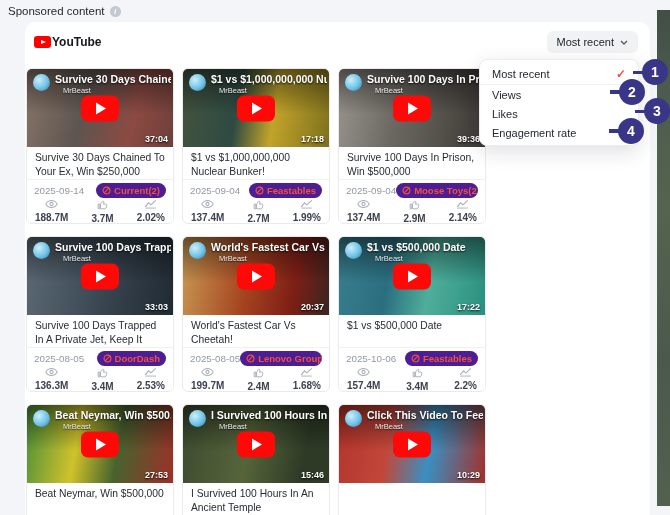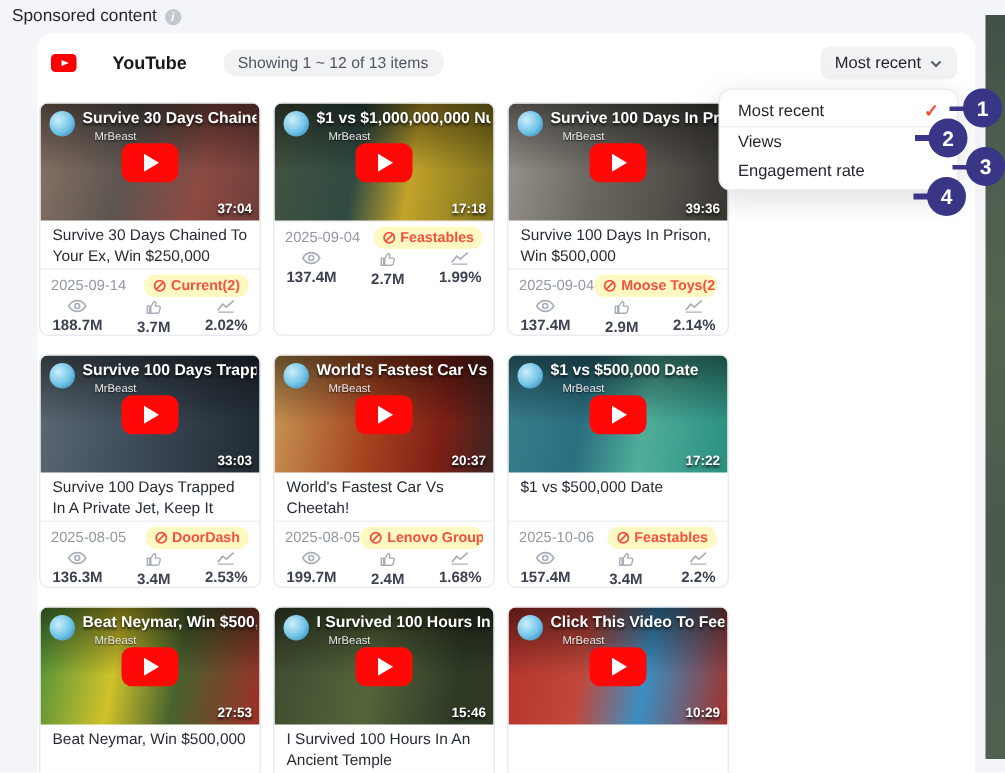--- a/index.html
+++ b/index.html
@@ -11,21 +11,21 @@
     color:#20242c;
   }
   
   .page-title-row { position:absolute; left:8px; top:5px; display:flex; align-items:center; gap:5px; }
   .page-title { font-size:11.5px; font-weight:400; color:#1f242b; }
   .info-icon { width:11px; height:11px; border-radius:50%; background:#c3c9d1; color:#fff;
     font-size:8px; font-weight:700; display:flex; align-items:center; justify-content:center; font-style:italic;}
   
   .panel { position:absolute; left:25px; top:22px; width:625px; height:600px;
     background:#fff; border-radius:10px; }
-  .panel-header { height:40px; display:flex; align-items:center; padding:0 12px 0 9px; gap:24px; }
+  .panel-header { height:40px; display:flex; align-items:center; padding:0 12px 0 9px; gap:1px; }
   .yt-icon { width:17px; height:12px; background:#fe0000; border-radius:3px; position:relative; flex:none; }
   .yt-icon::after { content:""; position:absolute; left:7px; top:3.5px;
     border-left:5px solid #fff; border-top:2.5px solid transparent; border-bottom:2.5px solid transparent; }
   .platform-name { font-size:12px; font-weight:700; color:#16181d; }
   .showing-pill { background:#f1f2f4; border-radius:999px; padding:3px 10px; font-size:10.5px; color:#4f5663; }
   .header-spacer { flex:1; }
   .sort-button { background:#f1f2f4; border:none; border-radius:6px; padding:5px 10px;
     font-size:11px; color:#22262e; display:flex; align-items:center; gap:6px; cursor:pointer;
     font-family:"Liberation Sans", sans-serif; }
   .chev { width:8px; height:5px; }
@@ -57,21 +57,21 @@
     display:flex; align-items:center; justify-content:center; cursor:pointer; }
   .play-btn::after { content:""; border-left:10px solid #fff;
     border-top:6px solid transparent; border-bottom:6px solid transparent; margin-left:2px; }
   .duration { position:absolute; right:5px; bottom:3px; z-index:2;
     font-size:9px; font-weight:700; color:#fff; text-shadow:0 1px 2px rgba(0,0,0,.9); }
   .card-title { height:32px; padding:4px 8px 0; font-size:10.3px; line-height:1.38; color:#262b35;
     overflow:hidden; }
   .card-meta { height:22px; border-top:1px solid #eef0f2; display:flex; align-items:center;
     justify-content:space-between; padding:0 7px; }
   .card-date { font-size:9.8px; color:#9298a2; white-space:nowrap; }
-  .tag-pill { display:flex; align-items:center; gap:3px; background:#fef9c3; border-radius:999px;
+  .tag-pill { display:flex; align-items:center; gap:3px; background:#4c1d95; border-radius:999px;
     padding:2px 6px; font-size:9.5px; font-weight:600; color:#f4503c; white-space:nowrap; max-width:96px; overflow:hidden; }
   .tag-icon { flex:none; width:9px; height:9px; }
   .card-stats { height:22px; display:flex; align-items:center; justify-content:space-between; padding:0 8px 2px; }
   .stat { display:flex; align-items:center; gap:3px; font-size:10px; font-weight:600; color:#3c4250;flex-direction:column; }
   .stat svg { display:block; }
   
   .dropdown { position:absolute; left:479px; top:59px; width:160px; z-index:5;
     background:#fff; border:1px solid #ececf0; border-radius:8px;
     box-shadow:0 6px 20px rgba(25,28,50,.14); padding:3px 0; }
   .menu-item { height:19px; display:flex; align-items:center; justify-content:space-between;
@@ -93,21 +93,20 @@
 
 <div class="page-title-row">
   <span class="page-title">Sponsored content</span>
   <span class="info-icon">i</span>
 </div>
 
 <div class="panel">
   <div class="panel-header">
     <span class="yt-icon"></span>
     <span class="platform-name">YouTube</span>
-    <span class="showing-pill">Showing 1 ~ 12 of 13 items</span>
     <span class="header-spacer"></span>
     <button class="sort-button">
       <span>Most recent</span>
       <svg class="chev" viewBox="0 0 8 5">
           <polyline points="1,1 4,4 7,1" fill="none" stroke="#555c68" stroke-width="1.4"></polyline>
         </svg>
     </button>
   </div>
   <div class="grid" id="card-grid">
   <div class="card">
@@ -154,20 +153,21 @@
   </div>
 
   <div class="card">
     <div class="thumb thumb-2">
       <span class="avatar"></span>
       <span class="ov-title">$1 vs $1,000,000,000 Nuclear</span>
       <span class="ov-channel">MrBeast</span>
       <span class="play-btn"></span>
       <span class="duration">17:18</span>
     </div>
+    <div class="card-title">$1 vs $1,000,000,000 Nuclear Bunker!</div>
     <div class="card-meta">
       <span class="card-date">2025-09-04</span>
       <span class="tag-pill">
         <svg class="tag-icon" viewBox="0 0 10 10">
               <circle cx="5" cy="5" r="3.8" fill="none" stroke="#f4503c" stroke-width="1.3"></circle>
               <line x1="2.4" y1="7.6" x2="7.6" y2="2.4" stroke="#f4503c" stroke-width="1.3"></line>
             </svg>
         <span>Feastables</span>
       </span>
     </div>
@@ -405,20 +405,23 @@
 </div>
 
 <div class="dropdown">
   <div class="menu-item selected">
     <span>Most recent</span>
     <span class="check-icon">✓</span>
   </div>
   <div class="menu-divider"></div>
   <div class="menu-item">
     <span>Views</span>
+  </div>
+  <div class="menu-item">
+    <span>Likes</span>
   </div>
   <div class="menu-item">
     <span>Engagement rate</span>
   </div>
 </div>
 
 <div class="edge-strip"></div>
 
 <div class="ann-line" style="left:633px; top:70.5px;"></div>
 <div class="ann-circle" style="left:642px; top:59px;">1</div>

